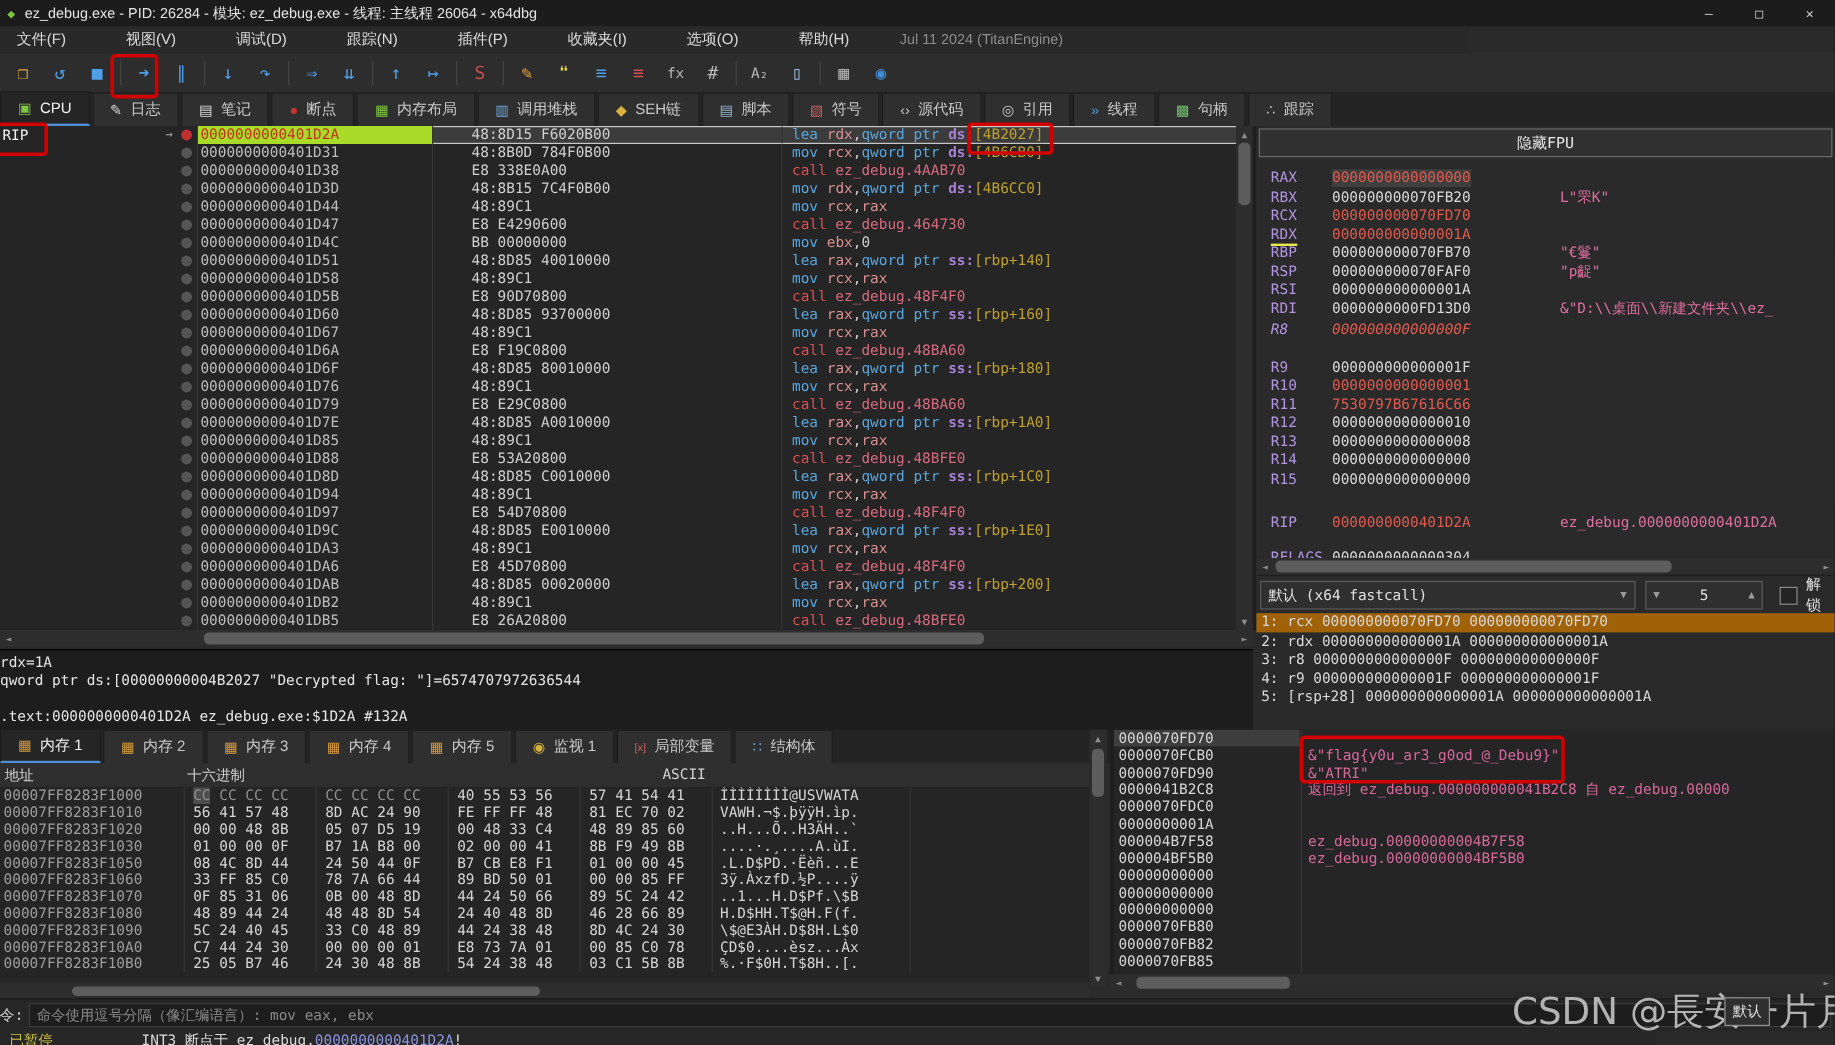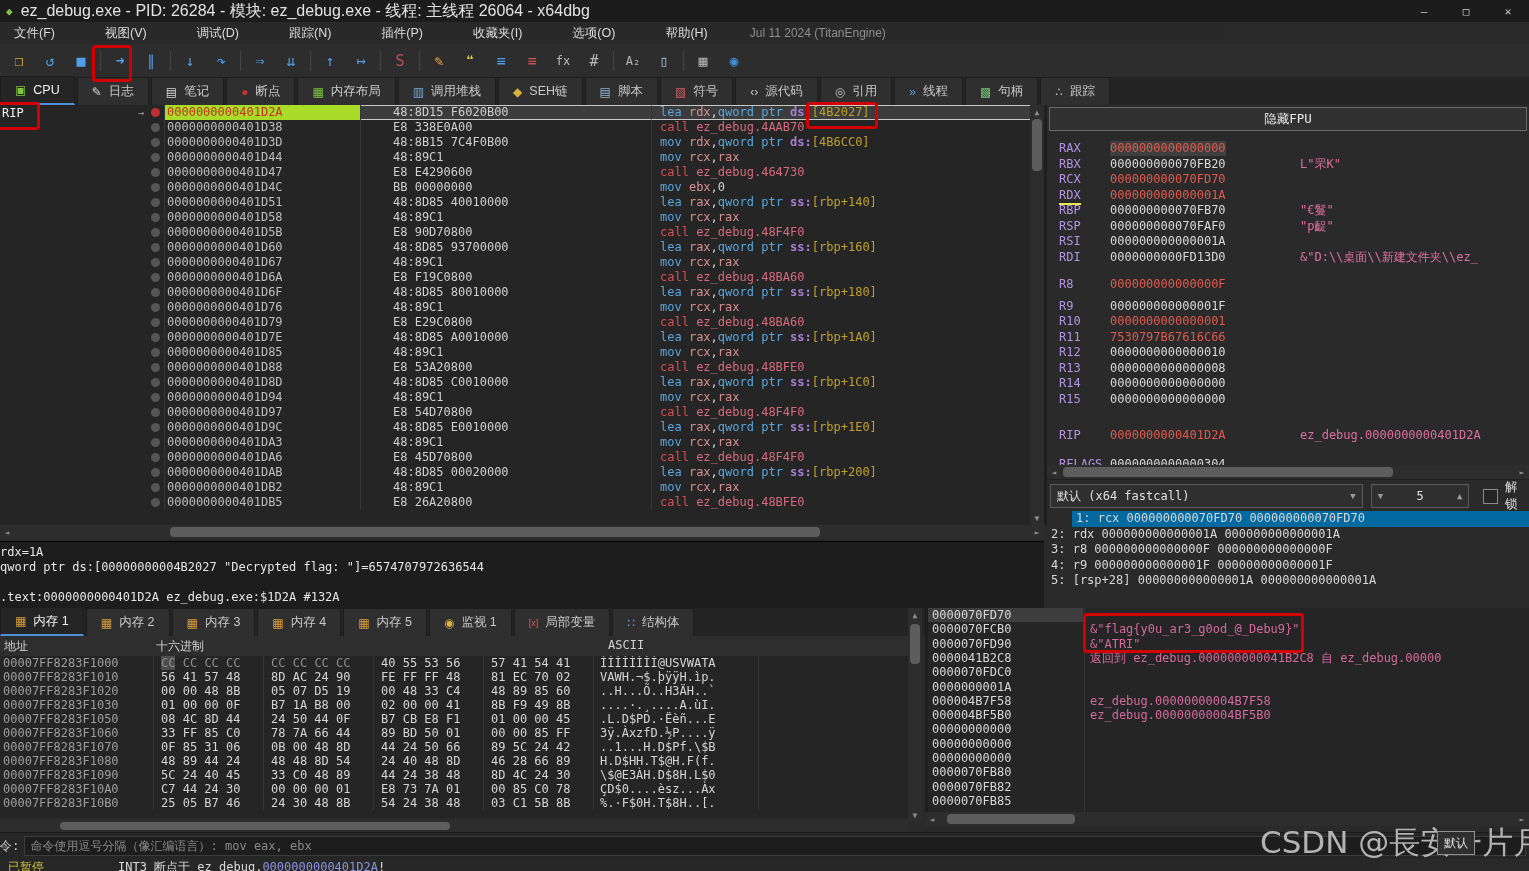--- a/index.html
+++ b/index.html
@@ -3,21 +3,21 @@
 <meta charset="utf-8">
 <style>
   html,body{margin:0;padding:0;background:#111;}
   #app{position:relative;width:1529px;height:871px;background:#2a2a2b;overflow:hidden;
        font-family:"DejaVu Sans Mono",monospace;font-size:12px;color:#d8d8d8;}
   .sans{font-family:"Liberation Sans","DejaVu Sans",sans-serif;}
   
   #titlebar{position:absolute;left:0;top:0;width:1529px;height:22px;background:#1c1c1c;
             display:flex;align-items:center;}
   #titlebar .app-icon{color:#7ec63f;margin:0 8px 0 6px;font-size:11px;}
-  #titlebar .title{color:#e2e2e2;font-size:16px;}
+  #titlebar .title{color:#e2e2e2;font-size:12px;}
   #win-controls{margin-left:auto;display:flex;}
   #win-controls .wbtn{width:42px;height:22px;display:flex;align-items:center;justify-content:center;
                       color:#cccccc;font-size:11px;}
   #menubar{position:absolute;left:0;top:22px;width:1223px;height:22px;background:#292929;
            display:flex;align-items:center;border-bottom:1px solid #1f1f1f;}
   .menu-item{padding:0 14px;margin-right:22px;color:#dcdcdc;font-size:12.5px;}
   #build-info{color:#8d8d8d;font-size:12px;margin-left:6px;}
   #toolbar{position:absolute;left:0;top:44px;width:1529px;height:33px;background:#2d2d2d;
            display:flex;align-items:center;border-bottom:1px solid #222;}
   .tbtn{width:24px;height:24px;margin-left:7px;display:flex;align-items:center;justify-content:center;
@@ -72,21 +72,21 @@
   #cc-combo{width:310px;height:22px;margin-left:3px;background:#2f2f2f;border:1px solid #5a5a5a;
             display:flex;align-items:center;padding:0 6px;color:#e0e0e0;font-size:12px;}
   #cc-combo .caret{margin-left:auto;color:#9a9a9a;font-size:9px;}
   #cc-spin{width:88px;height:22px;margin-left:8px;background:#2f2f2f;border:1px solid #5a5a5a;
            display:flex;align-items:center;color:#e0e0e0;padding:0 6px;}
   #cc-spin .sa{color:#9a9a9a;font-size:9px;} #cc-spin .val{flex:1;text-align:center;}
   #cc-check{width:13px;height:13px;border:1px solid #8a8a8a;background:#242424;margin-left:14px;}
   #cc-unlock{margin-left:7px;color:#e0e0e0;font-size:12.5px;}
   #args{position:absolute;left:1047px;top:511px;width:482px;height:80px;background:#2a2a2b;}
   .arg-row{height:15.6px;line-height:15.6px;padding-left:4px;white-space:pre;color:#d8d8d8;}
-  .arg-row.sel{background:#0369a1;margin-left:25px;}
+  .arg-row.sel{background:#a16207;}
   
   #disasm-hscroll{left:0;top:525px;width:1044px;}
   #infobox{position:absolute;left:0;top:541px;width:1044px;height:67px;background:#1d1d1d;
            border-top:1px solid #000;color:#e4e4e4;padding-top:3px;}
   #infobox .iline{height:15px;line-height:15px;white-space:pre;}
   
   #dumptabs{position:absolute;left:0;top:608px;width:925px;height:28px;background:#242424;display:flex;align-items:flex-end;}
   #dumphdr{position:absolute;left:0;top:636px;width:908px;height:20px;background:#2e2e2e;
            border-bottom:1px solid #1f1f1f;color:#d2d2d2;}
   #dumphdr span{position:absolute;top:2px;}
@@ -242,20 +242,21 @@
       </div>
       <div class="tab">
         <span class="ticon" style="color: rgb(200, 200, 200);">∴</span>
         <span>跟踪</span>
       </div>
     </div>
 
   <div id="disasm">
     <div id="rip-label">RIP</div>
   <div class="drow current"><div class="d-gutter"><span class="d-arrow">→</span></div><div class="d-dot"><span class="dot"></span></div><div class="d-addr">0000000000401D2A</div><div class="d-bytes">48:8D15 F6020B00</div><div class="d-instr"><span class="i-mn">lea</span> <b class="i-reg">rdx</b>,<b class="i-mn">qword ptr</b> <b class="i-seg">ds:</b><b class="i-mem">[4B2027]</b></div></div>
+      <div class="drow"><div class="d-gutter"></div><div class="d-dot"><span class="dot"></span></div><div class="d-addr">0000000000401D31</div><div class="d-bytes">48:8B0D 784F0B00</div><div class="d-instr"><span class="i-mn">mov</span> <b class="i-reg">rcx</b>,<b class="i-mn">qword ptr</b> <b class="i-seg">ds:</b><b class="i-mem">[4B6CB0]</b></div></div>
       <div class="drow"><div class="d-gutter"></div><div class="d-dot"><span class="dot"></span></div><div class="d-addr">0000000000401D38</div><div class="d-bytes">E8 338E0A00</div><div class="d-instr"><span class="i-call">call</span> <b class="i-tgt">ez_debug.4AAB70</b></div></div>
       <div class="drow"><div class="d-gutter"></div><div class="d-dot"><span class="dot"></span></div><div class="d-addr">0000000000401D3D</div><div class="d-bytes">48:8B15 7C4F0B00</div><div class="d-instr"><span class="i-mn">mov</span> <b class="i-reg">rdx</b>,<b class="i-mn">qword ptr</b> <b class="i-seg">ds:</b><b class="i-mem">[4B6CC0]</b></div></div>
       <div class="drow"><div class="d-gutter"></div><div class="d-dot"><span class="dot"></span></div><div class="d-addr">0000000000401D44</div><div class="d-bytes">48:89C1</div><div class="d-instr"><span class="i-mn">mov</span> <b class="i-reg">rcx</b>,<b class="i-reg">rax</b></div></div>
       <div class="drow"><div class="d-gutter"></div><div class="d-dot"><span class="dot"></span></div><div class="d-addr">0000000000401D47</div><div class="d-bytes">E8 E4290600</div><div class="d-instr"><span class="i-call">call</span> <b class="i-tgt">ez_debug.464730</b></div></div>
       <div class="drow"><div class="d-gutter"></div><div class="d-dot"><span class="dot"></span></div><div class="d-addr">0000000000401D4C</div><div class="d-bytes">BB 00000000</div><div class="d-instr"><span class="i-mn">mov</span> <b class="i-reg">ebx</b>,0</div></div>
       <div class="drow"><div class="d-gutter"></div><div class="d-dot"><span class="dot"></span></div><div class="d-addr">0000000000401D51</div><div class="d-bytes">48:8D85 40010000</div><div class="d-instr"><span class="i-mn">lea</span> <b class="i-reg">rax</b>,<b class="i-mn">qword ptr</b> <b class="i-seg">ss:</b><b class="i-mem">[<b class="i-reg">rbp</b>+140]</b></div></div>
       <div class="drow"><div class="d-gutter"></div><div class="d-dot"><span class="dot"></span></div><div class="d-addr">0000000000401D58</div><div class="d-bytes">48:89C1</div><div class="d-instr"><span class="i-mn">mov</span> <b class="i-reg">rcx</b>,<b class="i-reg">rax</b></div></div>
       <div class="drow"><div class="d-gutter"></div><div class="d-dot"><span class="dot"></span></div><div class="d-addr">0000000000401D5B</div><div class="d-bytes">E8 90D70800</div><div class="d-instr"><span class="i-call">call</span> <b class="i-tgt">ez_debug.48F4F0</b></div></div>
       <div class="drow"><div class="d-gutter"></div><div class="d-dot"><span class="dot"></span></div><div class="d-addr">0000000000401D60</div><div class="d-bytes">48:8D85 93700000</div><div class="d-instr"><span class="i-mn">lea</span> <b class="i-reg">rax</b>,<b class="i-mn">qword ptr</b> <b class="i-seg">ss:</b><b class="i-mem">[<b class="i-reg">rbp</b>+160]</b></div></div>
       <div class="drow"><div class="d-gutter"></div><div class="d-dot"><span class="dot"></span></div><div class="d-addr">0000000000401D67</div><div class="d-bytes">48:89C1</div><div class="d-instr"><span class="i-mn">mov</span> <b class="i-reg">rcx</b>,<b class="i-reg">rax</b></div></div>
@@ -286,21 +287,21 @@
   <div id="regs">
     <div id="fpu-btn">隐藏FPU</div>
   <div class="reg-row" style="top: 36px;"><span class="reg-name">RAX</span><span class="reg-val changed hl">0000000000000000</span></div>
       <div class="reg-row" style="top: 51.5px;"><span class="reg-name">RBX</span><span class="reg-val">000000000070FB20</span><span class="reg-annot">L"罘K"</span></div>
       <div class="reg-row" style="top: 67px;"><span class="reg-name">RCX</span><span class="reg-val changed">000000000070FD70</span></div>
       <div class="reg-row" style="top: 82.5px;"><span class="reg-name mod">RDX</span><span class="reg-val changed">000000000000001A</span></div>
       <div class="reg-row" style="top: 98px;"><span class="reg-name">RBP</span><span class="reg-val">000000000070FB70</span><span class="reg-annot">"€鬘"</span></div>
       <div class="reg-row" style="top: 113.5px;"><span class="reg-name">RSP</span><span class="reg-val">000000000070FAF0</span><span class="reg-annot">"p齪"</span></div>
       <div class="reg-row" style="top: 129px;"><span class="reg-name">RSI</span><span class="reg-val">000000000000001A</span></div>
       <div class="reg-row" style="top: 144.5px;"><span class="reg-name">RDI</span><span class="reg-val">0000000000FD13D0</span><span class="reg-annot">&amp;"D:\\桌面\\新建文件夹\\ez_</span></div>
-      <div class="reg-row" style="top: 172px;"><span class="reg-name">R8</span><span class="reg-val changed">000000000000000F</span></div>
+      <div class="reg-row" style="top: 162px; font-style: italic;"><span class="reg-name">R8</span><span class="reg-val changed">000000000000000F</span></div>
       <div class="reg-row" style="top: 193.5px;"><span class="reg-name">R9</span><span class="reg-val">000000000000001F</span></div>
       <div class="reg-row" style="top: 209px;"><span class="reg-name">R10</span><span class="reg-val changed">0000000000000001</span></div>
       <div class="reg-row" style="top: 224.5px;"><span class="reg-name">R11</span><span class="reg-val changed">7530797B67616C66</span></div>
       <div class="reg-row" style="top: 240px;"><span class="reg-name">R12</span><span class="reg-val">0000000000000010</span></div>
       <div class="reg-row" style="top: 255.5px;"><span class="reg-name">R13</span><span class="reg-val">0000000000000008</span></div>
       <div class="reg-row" style="top: 271px;"><span class="reg-name">R14</span><span class="reg-val">0000000000000000</span></div>
       <div class="reg-row" style="top: 286.5px;"><span class="reg-name">R15</span><span class="reg-val">0000000000000000</span></div>
       <div class="reg-row" style="top: 323px;"><span class="reg-name">RIP</span><span class="reg-val changed">0000000000401D2A</span><span class="reg-annot">ez_debug.0000000000401D2A</span></div>
       <div class="reg-row" style="top: 352px;"><span class="reg-name">RFLAGS</span><span class="reg-val">0000000000000304</span></div>
     </div>
@@ -374,21 +375,21 @@
         <span>局部变量</span>
       </div>
       <div class="tab">
         <span class="ticon" style="color: rgb(111, 168, 220);">∷</span>
         <span>结构体</span>
       </div>
     </div>
   <div id="dumphdr">
     <span style="left:4px;">地址</span>
     <span style="left:156px;">十六进制</span>
-    <span style="left:608px;">ASCII</span>
+    <span style="left:552px;">ASCII</span>
   </div>
   <div id="dumprows">
       <div class="hrow"><div class="h-addr">00007FF8283F1000</div><div class="h-grp"><span class="byte-cc byte-sel">CC</span> <span class="byte-cc">CC</span> <span class="byte-cc">CC</span> <span class="byte-cc">CC</span></div><div class="h-grp"><span class="byte-cc">CC</span> <span class="byte-cc">CC</span> <span class="byte-cc">CC</span> <span class="byte-cc">CC</span></div><div class="h-grp">40 55 53 56</div><div class="h-grp">57 41 54 41</div><div class="h-ascii">ÌÌÌÌÌÌÌÌ@USVWATA</div></div>
       <div class="hrow"><div class="h-addr">00007FF8283F1010</div><div class="h-grp">56 41 57 48</div><div class="h-grp">8D AC 24 90</div><div class="h-grp">FE FF FF 48</div><div class="h-grp">81 EC 70 02</div><div class="h-ascii">VAWH.¬$.þÿÿH.ìp.</div></div>
       <div class="hrow"><div class="h-addr">00007FF8283F1020</div><div class="h-grp">00 00 48 8B</div><div class="h-grp">05 07 D5 19</div><div class="h-grp">00 48 33 C4</div><div class="h-grp">48 89 85 60</div><div class="h-ascii">..H...Õ..H3ÄH..`</div></div>
       <div class="hrow"><div class="h-addr">00007FF8283F1030</div><div class="h-grp">01 00 00 0F</div><div class="h-grp">B7 1A B8 00</div><div class="h-grp">02 00 00 41</div><div class="h-grp">8B F9 49 8B</div><div class="h-ascii">....·.¸....A.ùI.</div></div>
       <div class="hrow"><div class="h-addr">00007FF8283F1050</div><div class="h-grp">08 4C 8D 44</div><div class="h-grp">24 50 44 0F</div><div class="h-grp">B7 CB E8 F1</div><div class="h-grp">01 00 00 45</div><div class="h-ascii">.L.D$PD.·Ëèñ...E</div></div>
       <div class="hrow"><div class="h-addr">00007FF8283F1060</div><div class="h-grp">33 FF 85 C0</div><div class="h-grp">78 7A 66 44</div><div class="h-grp">89 BD 50 01</div><div class="h-grp">00 00 85 FF</div><div class="h-ascii">3ÿ.ÀxzfD.½P....ÿ</div></div>
       <div class="hrow"><div class="h-addr">00007FF8283F1070</div><div class="h-grp">0F 85 31 06</div><div class="h-grp">0B 00 48 8D</div><div class="h-grp">44 24 50 66</div><div class="h-grp">89 5C 24 42</div><div class="h-ascii">..1...H.D$Pf.\$B</div></div>
       <div class="hrow"><div class="h-addr">00007FF8283F1080</div><div class="h-grp">48 89 44 24</div><div class="h-grp">48 48 8D 54</div><div class="h-grp">24 40 48 8D</div><div class="h-grp">46 28 66 89</div><div class="h-ascii">H.D$HH.T$@H.F(f.</div></div>

